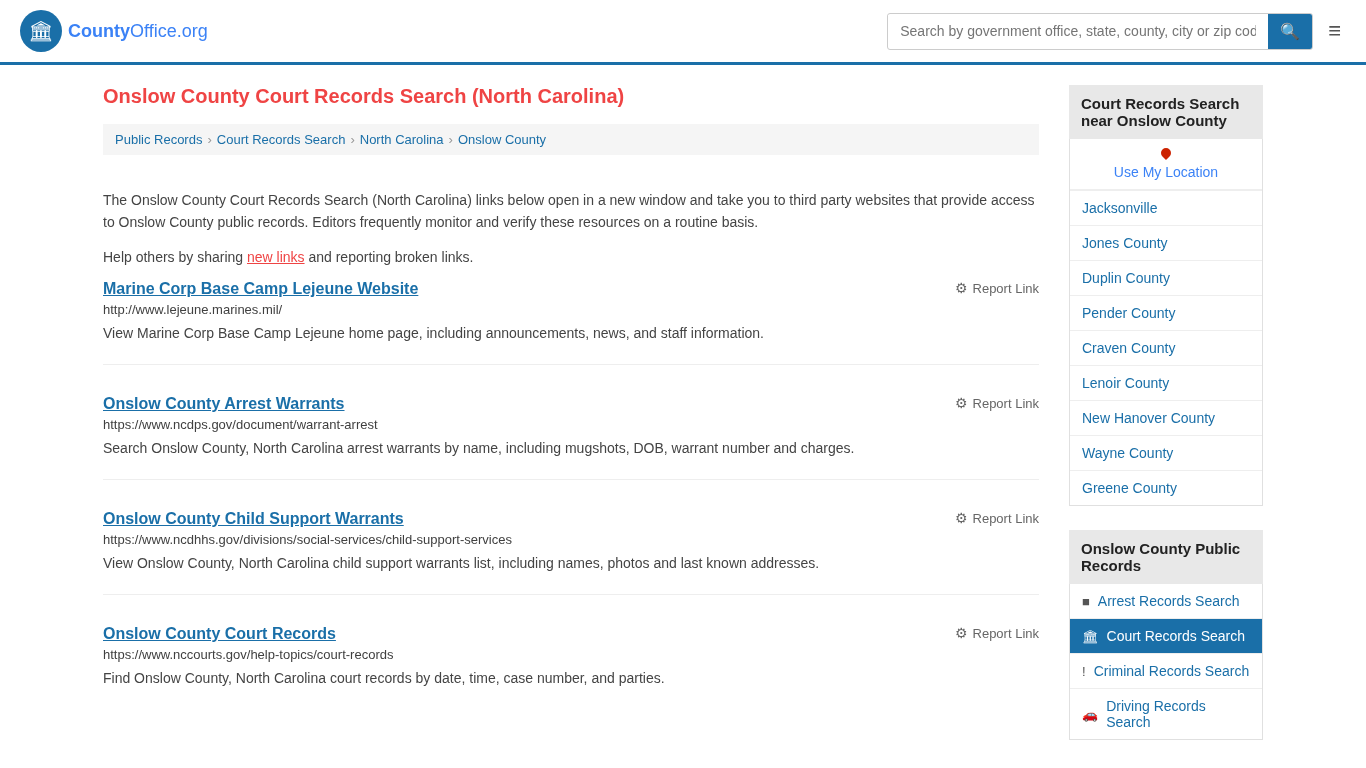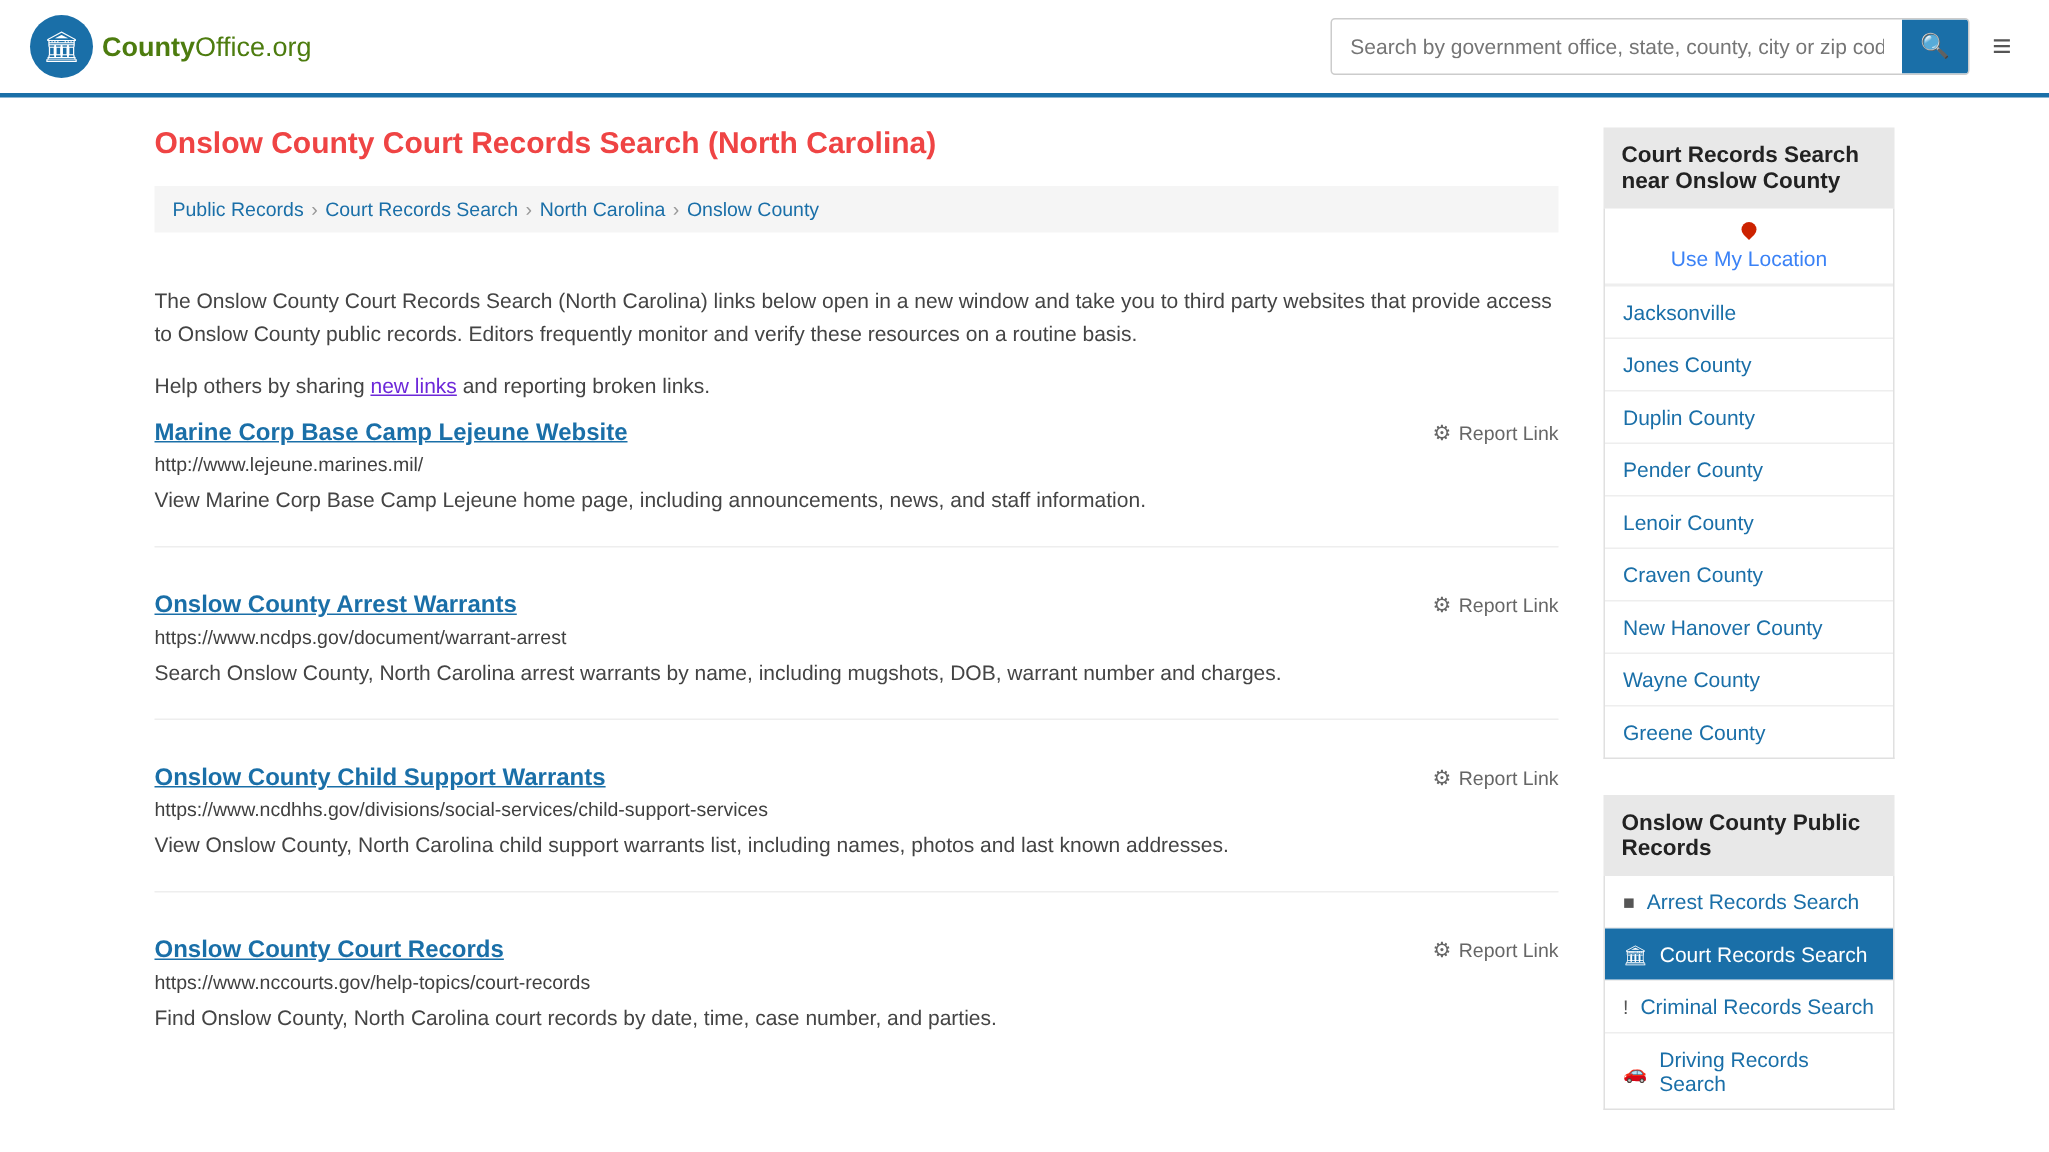--- a/index.html
+++ b/index.html
@@ -29,21 +29,21 @@
       justify-content: center;
       color: #fff;
       font-size: 20px;
     }
     .logo-text {
       font-size: 18px;
       font-weight: bold;
       color: #333;
     }
     .logo-text span {
-      color: #4d7c0f;
+      color: #3b82f6;
     }
     .logo-org {
       color: #666;
       font-weight: normal;
     }
     .header-right {
       display: flex;
       align-items: center;
       gap: 10px;
     }
@@ -109,21 +109,21 @@
     }
     .breadcrumb a { color: #1a6fa8; text-decoration: none; }
     .breadcrumb .sep { color: #999; }
 
     .description {
       font-size: 14px;
       color: #444;
       line-height: 1.6;
       margin-bottom: 12px;
     }
-    .description a { color: #6d28d9; }
+    .description a { color: #ef4444; }
 
     
     .result-item {
       margin-bottom: 30px;
       padding-bottom: 20px;
       border-bottom: 1px solid #eee;
     }
     .result-item:last-child { border-bottom: none; }
     .result-header {
       display: flex;
@@ -324,24 +324,24 @@
         <li>
             <a href="#">Jones County</a>
           </li>
         <li>
             <a href="#">Duplin County</a>
           </li>
         <li>
             <a href="#">Pender County</a>
           </li>
         <li>
+            <a href="#">Craven County</a>
+          </li>
+        <li>
             <a href="#">Lenoir County</a>
-          </li>
-        <li>
-            <a href="#">Craven County</a>
           </li>
         <li>
             <a href="#">New Hanover County</a>
           </li>
         <li>
             <a href="#">Wayne County</a>
           </li>
         <li>
             <a href="#">Greene County</a>
           </li>

